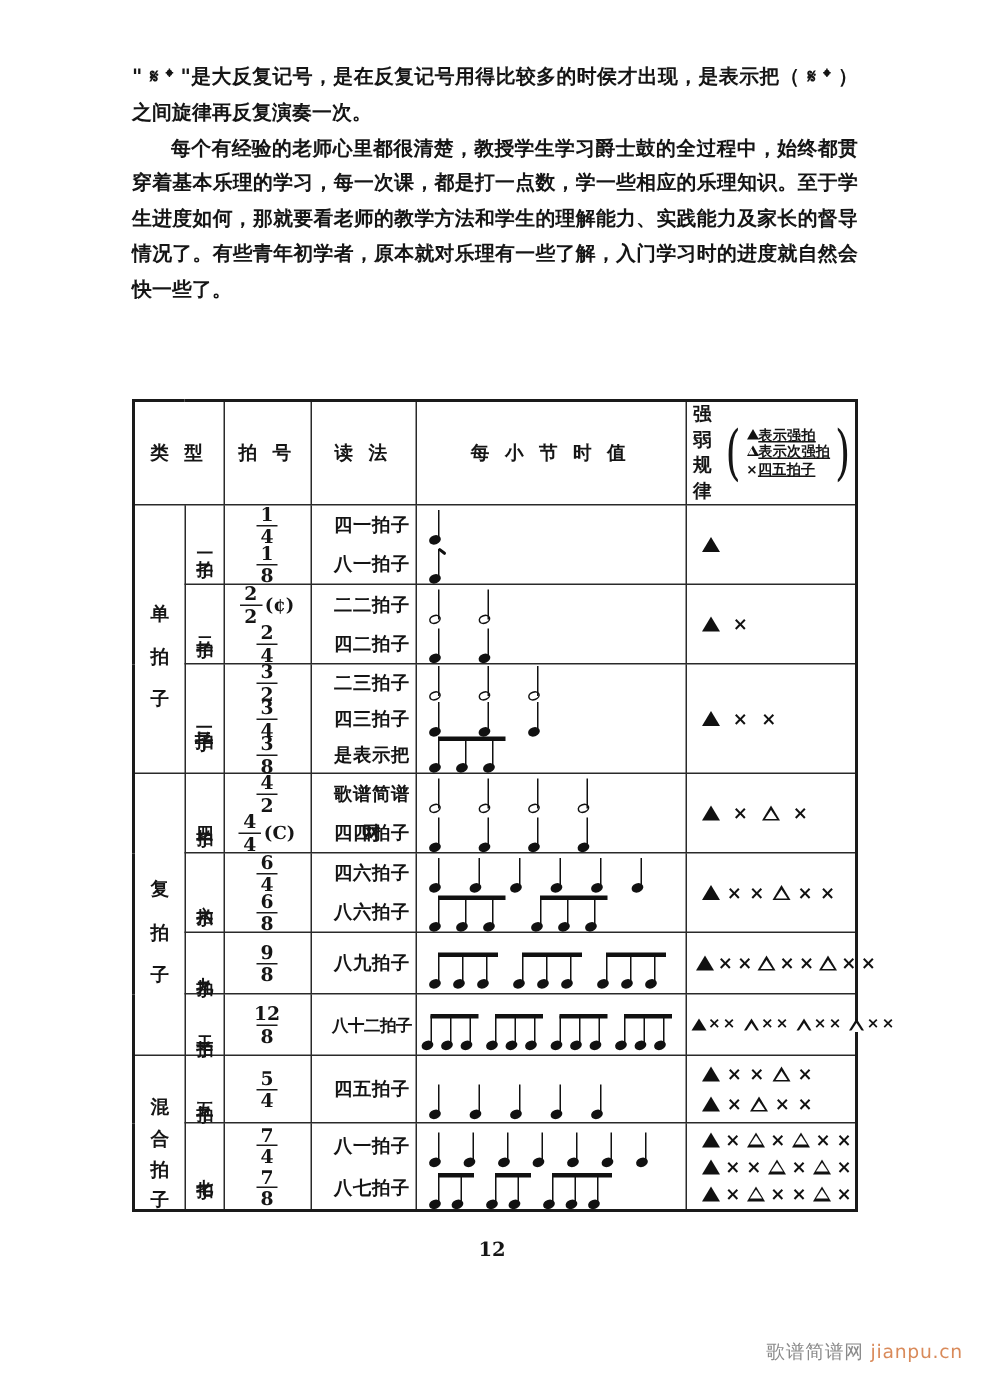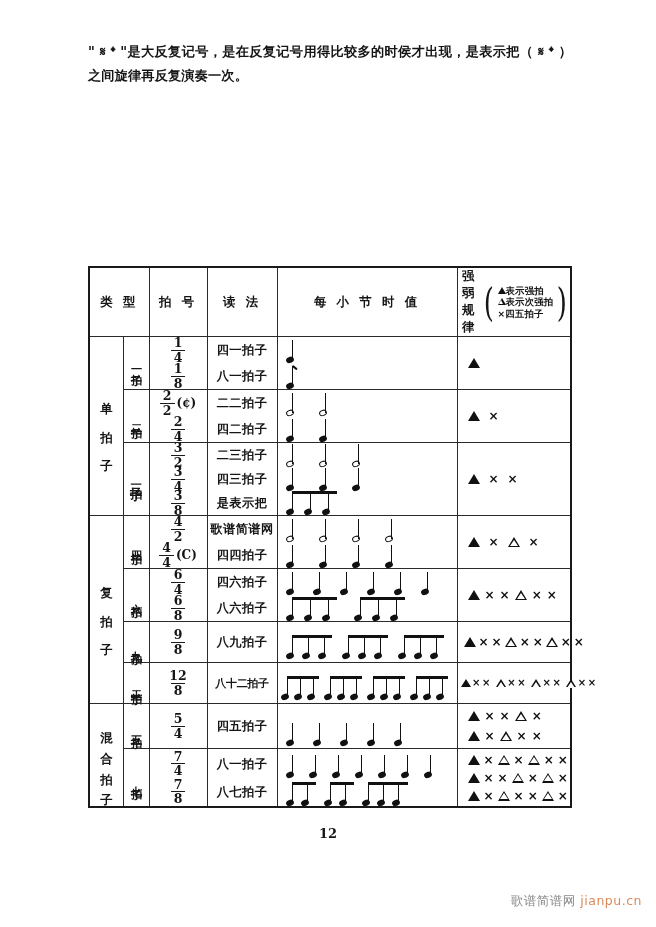--- a/index.html
+++ b/index.html
@@ -111,21 +111,21 @@
     justify-content: center;
     gap: 2px;
     height: 26px;
   }
   .sigline .alt {
     font-size: 12px;
     font-weight: 700;
     font-family: "DejaVu Serif", "Liberation Serif", serif;
   }
 
-  .readcell { letter-spacing: 0.5px; font-size: 12.2px; }
+  .readcell { letter-spacing: 0.5px; font-size: 12.2px; margin-left: 12px; }
 
   
   .notes {
     display: flex;
     align-items: flex-end;
     height: 26px;
     padding-left: 8px;
     gap: 0;
   }
   .grp { display: flex; align-items: flex-end; position: relative; margin-right: 12px; }
@@ -242,21 +242,21 @@
   .legend-lines {
     display: flex;
     flex-direction: column;
     font-size: 9.4px;
     line-height: 11.6px;
     letter-spacing: 0.2px;
     text-align: left;
     white-space: nowrap;
   }
   .legend-lines span { display: block; }
-  .lg-row { display: flex; align-items: center; gap: 1.5px; }
+  .lg-row { display: flex; align-items: center; gap: 1.5px; text-decoration: underline; }
   .lg-mini-f {
     width: 0; height: 0;
     border-left: 4px solid transparent;
     border-right: 4px solid transparent;
     border-bottom: 7px solid #111;
     display: inline-block;
   }
   .lg-mini-o {
     width: 0; height: 0;
     border-left: 4px solid transparent;
@@ -296,20 +296,21 @@
   .watermark .wm-cn { color: #8a8a8a; }
   .watermark .wm-en { color: #d98a5a; font-family: "DejaVu Sans", sans-serif; }
 </style>
 </head>
 <body>
 
 <div class="page">
 
   <div class="prose">
     <p class="para">" 𝄋  𝄌 "是大反复记号，是在反复记号用得比较多的时侯才出现，是表示把（ 𝄋  𝄌 ）之间旋律再反复演奏一次。</p>
+    <p class="para indent">每个有经验的老师心里都很清楚，教授学生学习爵士鼓的全过程中，始终都贯穿着基本乐理的学习，每一次课，都是打一点数，学一些相应的乐理知识。至于学生进度如何，那就要看老师的教学方法和学生的理解能力、实践能力及家长的督导情况了。有些青年初学者，原本就对乐理有一些了解，入门学习时的进度就自然会快一些了。</p>
   </div>
 
   <div class="tbl-wrap">
     <table class="meter">
       <colgroup>
         <col class="col-type">
           <col class="col-beat">
           <col class="col-sig">
         <col class="col-read">
           <col class="col-value">

